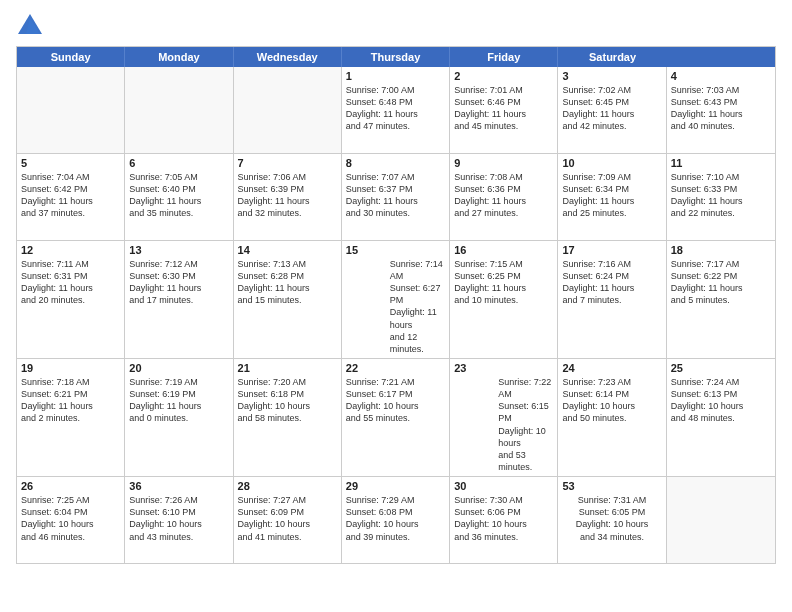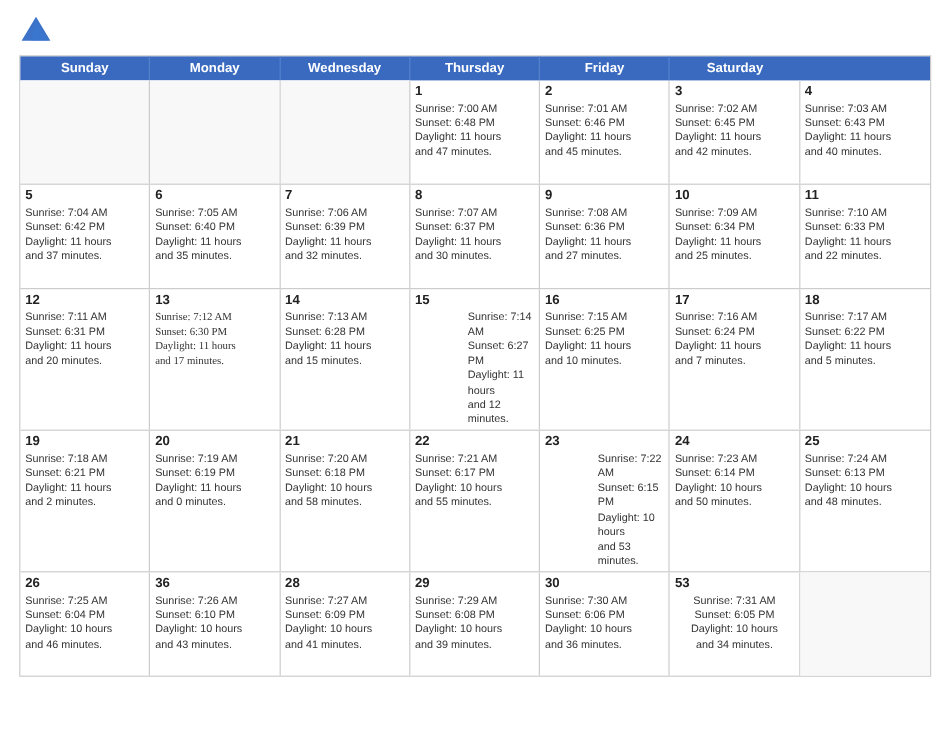--- a/index.html
+++ b/index.html
@@ -226,21 +226,21 @@
         <div class="week-row">
           <div class="day-cell">
             <div class="day-number">12</div>
             <div class="day-info" style="white-space: pre-line;">Sunrise: 7:11 AM
 Sunset: 6:31 PM
 Daylight: 11 hours
 and 20 minutes.</div>
           </div>
           <div class="day-cell">
             <div class="day-number">13</div>
-            <div class="day-info" style="white-space: pre-line; font-family: Liberation Serif, serif;">Sunrise: 7:12 AM
+            <div class="day-info" style="white-space: pre-line;">Sunrise: 7:12 AM
 Sunset: 6:30 PM
 Daylight: 11 hours
 and 17 minutes.</div>
           </div>
           <div class="day-cell">
             <div class="day-number">14</div>
             <div class="day-info" style="white-space: pre-line;">Sunrise: 7:13 AM
 Sunset: 6:28 PM
 Daylight: 11 hours
 and 15 minutes.</div>

